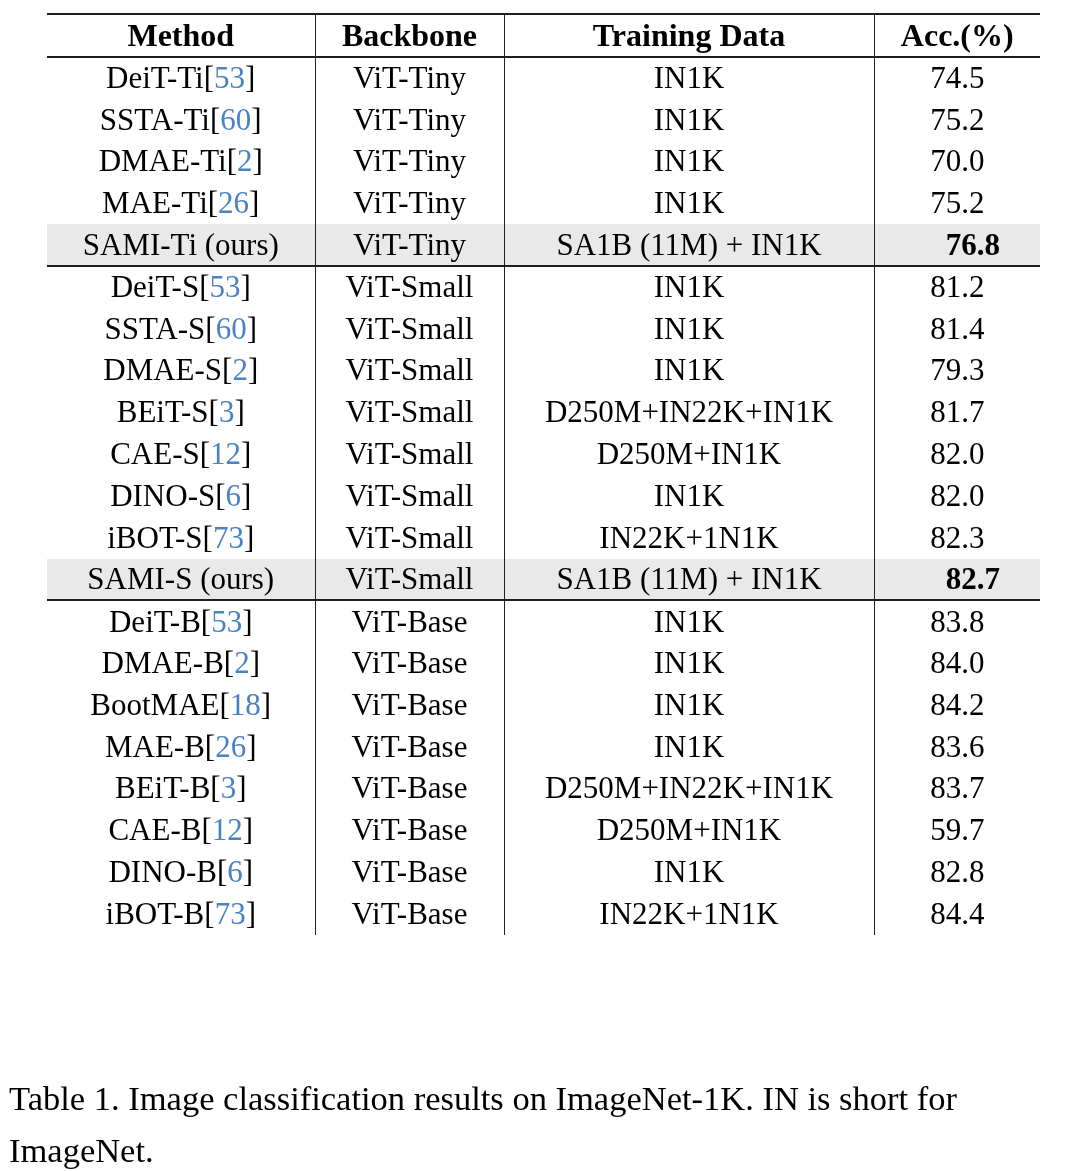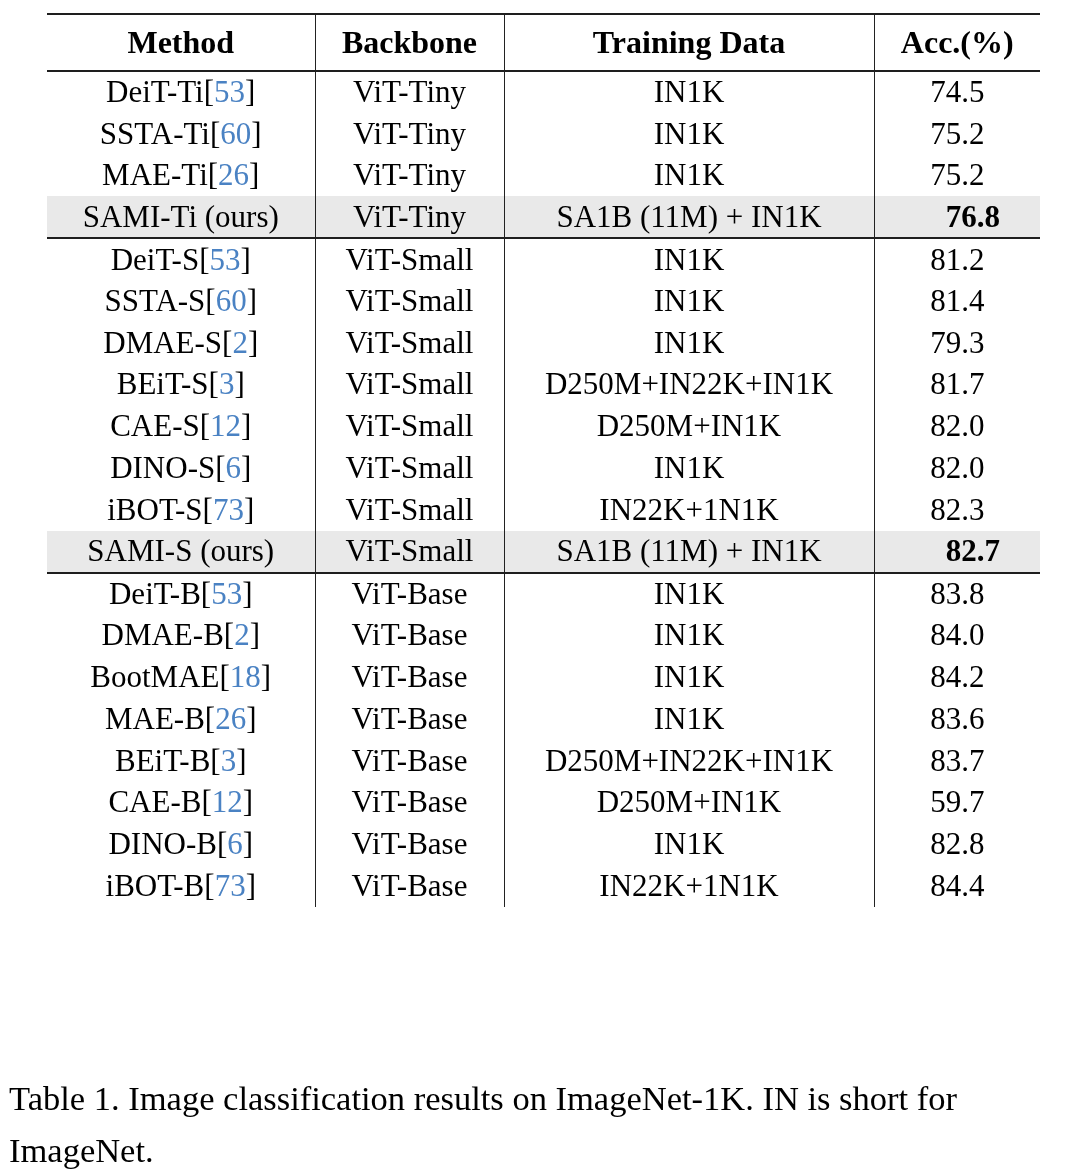--- a/index.html
+++ b/index.html
@@ -33,21 +33,21 @@
   col.c-data { width: 370px; }
   col.c-acc { width: 166px; }
   th, td {
     text-align: center;
     vertical-align: middle;
     padding: 0;
     white-space: nowrap;
     overflow: hidden;
   }
   th {
-    height: 57px;
+    height: 43px;
     font-weight: bold;
     font-size: 32px;
   }
   td { height: 41.8px; }
   th:not(:first-child), td:not(:first-child) {
     border-left: 1.8px solid #222222;
   }
   thead tr { border-bottom: 2.6px solid var(--rule-dark); }
   tr.group-end { border-bottom: 2.6px solid var(--rule-dark); }
   tr.ours { background: var(--highlight); }
@@ -89,20 +89,26 @@
           <td>IN1K</td>
           <td class="acc">74.5</td>
         </tr>
         <tr>
           <td><span>SSTA-Ti</span>[<span class="cite">60</span>]</td>
           <td>ViT-Tiny</td>
           <td>IN1K</td>
           <td class="acc">75.2</td>
         </tr>
         <tr>
+          <td><span>DMAE-Ti</span>[<span class="cite">2</span>]</td>
+          <td>ViT-Tiny</td>
+          <td>IN1K</td>
+          <td class="acc">70.0</td>
+        </tr>
+        <tr>
           <td><span>MAE-Ti</span>[<span class="cite">26</span>]</td>
           <td>ViT-Tiny</td>
           <td>IN1K</td>
           <td class="acc">75.2</td>
         </tr>
         <tr class="ours group-end">
           <td><span>SAMI-Ti (ours)</span></td>
           <td>ViT-Tiny</td>
           <td>SA1B (11M) + IN1K</td>
           <td class="acc">76.8</td>

